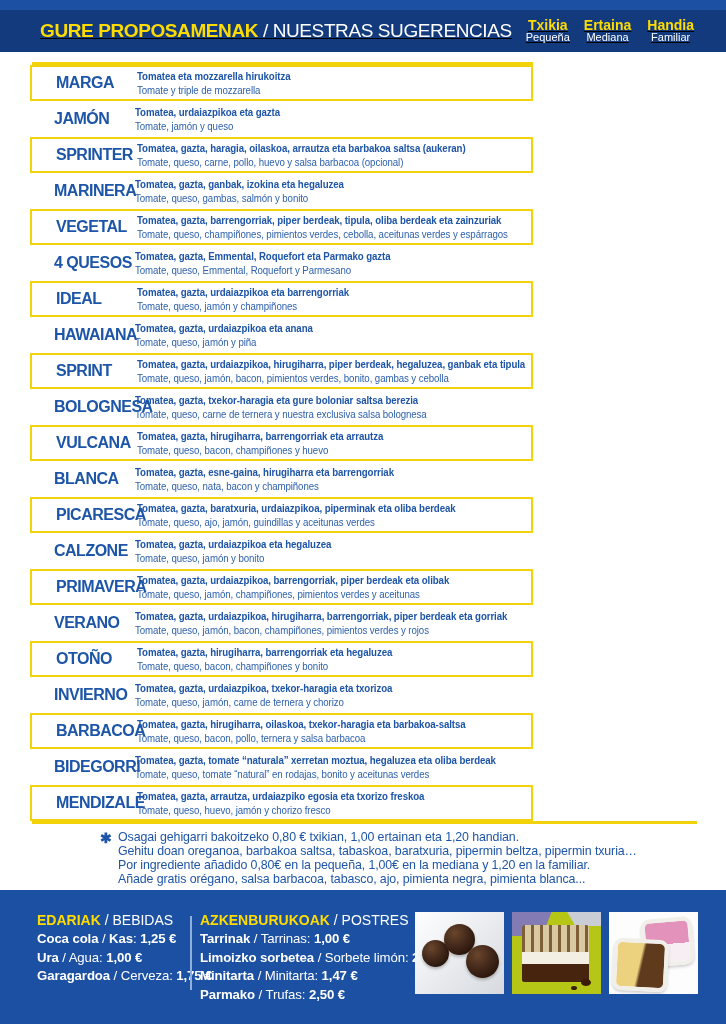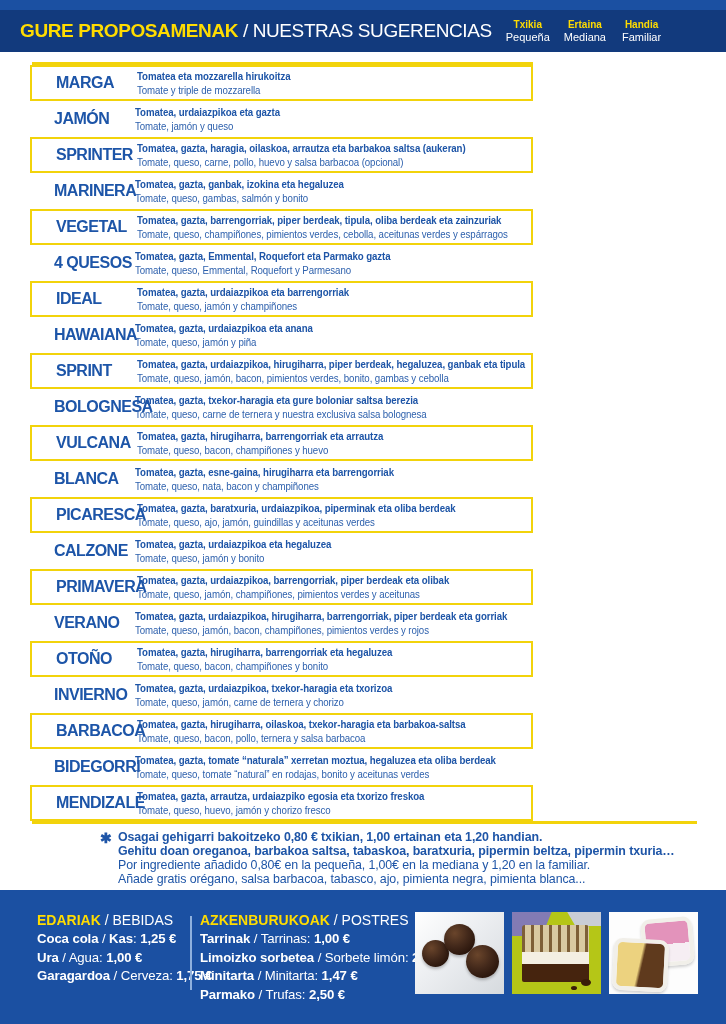--- a/index.html
+++ b/index.html
@@ -1,48 +1,48 @@
 <!DOCTYPE html>
 <html><head>
 <meta charset="utf-8">
 <style>
   html,body{margin:0;padding:0;background:#1b50a2;}
   .page{position:relative;width:726px;height:1024px;overflow:hidden;background:#ffffff;
         font-family:"Liberation Sans",sans-serif;-webkit-font-smoothing:antialiased;}
   
   .top-strip{height:10px;background:#1b50a2;}
   .header-band{height:42px;background:#123a7d;display:flex;align-items:center;
-               justify-content:flex-start;padding:0 34px 0 20px;box-sizing:border-box;}
+               justify-content:space-between;padding:0 34px 0 40px;box-sizing:border-box;text-decoration:underline;}
   .title{font-size:19px;letter-spacing:-0.4px;white-space:nowrap;}
   .title .t-eu{color:#ffdc00;font-weight:bold;}
   .title .t-sep,.title .t-es{color:#ffffff;font-weight:normal;}
   .sizes{display:flex;align-items:center;}
   .size-col{text-align:center;margin-left:14px;line-height:12px;}
   .size-col.last{margin-left:16px;}
-  .size-eu{display:block;font-size:10px;font-weight:bold;color:#ffdc00;}
+  .size-eu{display:block;font-size:14px;font-weight:bold;color:#ffdc00;}
   .size-es{display:block;font-size:11px;color:#ffffff;}
   
   .content{background:#ffffff;height:838px;box-sizing:border-box;padding-top:10px;}
   .rule{height:3px;background:#f2d30b;margin-left:32px;}
   .rule.top{width:501px;}
   .rule.bottom{width:665px;}
   .menu-list{}
   .row{position:relative;width:503px;height:36px;margin-left:30px;box-sizing:border-box;}
   .row.boxed{border:2.5px solid #f2d30b;}
   .m-name{position:absolute;left:24px;top:50%;transform:translateY(-50%);
           font-size:16px;font-weight:bold;color:#1d55a8;letter-spacing:-0.5px;white-space:nowrap;}
   .m-desc{position:absolute;left:105px;top:50%;transform:translateY(-50%) scaleX(0.88);
           transform-origin:0 50%;width:470px;}
   .d-eu{font-weight:bold;font-size:11px;color:#1e55a7;line-height:13.5px;white-space:nowrap;letter-spacing:-0.1px;}
   .d-es{font-size:11px;color:#2e61ad;line-height:13.5px;white-space:nowrap;letter-spacing:-0.1px;}
   
   .footnote{position:relative;margin:6px 0 0 118px;color:#1e55a7;}
   .fn-star{position:absolute;left:-18px;top:0;font-size:14px;font-weight:bold;}
   .note-line{font-size:12.4px;line-height:14px;letter-spacing:-0.1px;white-space:nowrap;}
-  .note-line.bold{font-weight:bold;}
+  .note-line.bold{font-weight:normal;}
   
   .footer{position:relative;height:134px;background:#1b50a2;color:#ffffff;}
   .f-col{position:absolute;top:22px;}
   .drinks{left:37px;}
   .desserts{left:200px;}
   .col-title{font-size:14px;margin-bottom:2px;white-space:nowrap;}
   .ct-eu{color:#ffdc00;font-weight:bold;}
   .ct-sep,.ct-es{color:#ffffff;}
   .price-line{font-size:13.2px;line-height:18.5px;white-space:nowrap;letter-spacing:-0.1px;}
   .price-line .p-eu{font-weight:bold;}

